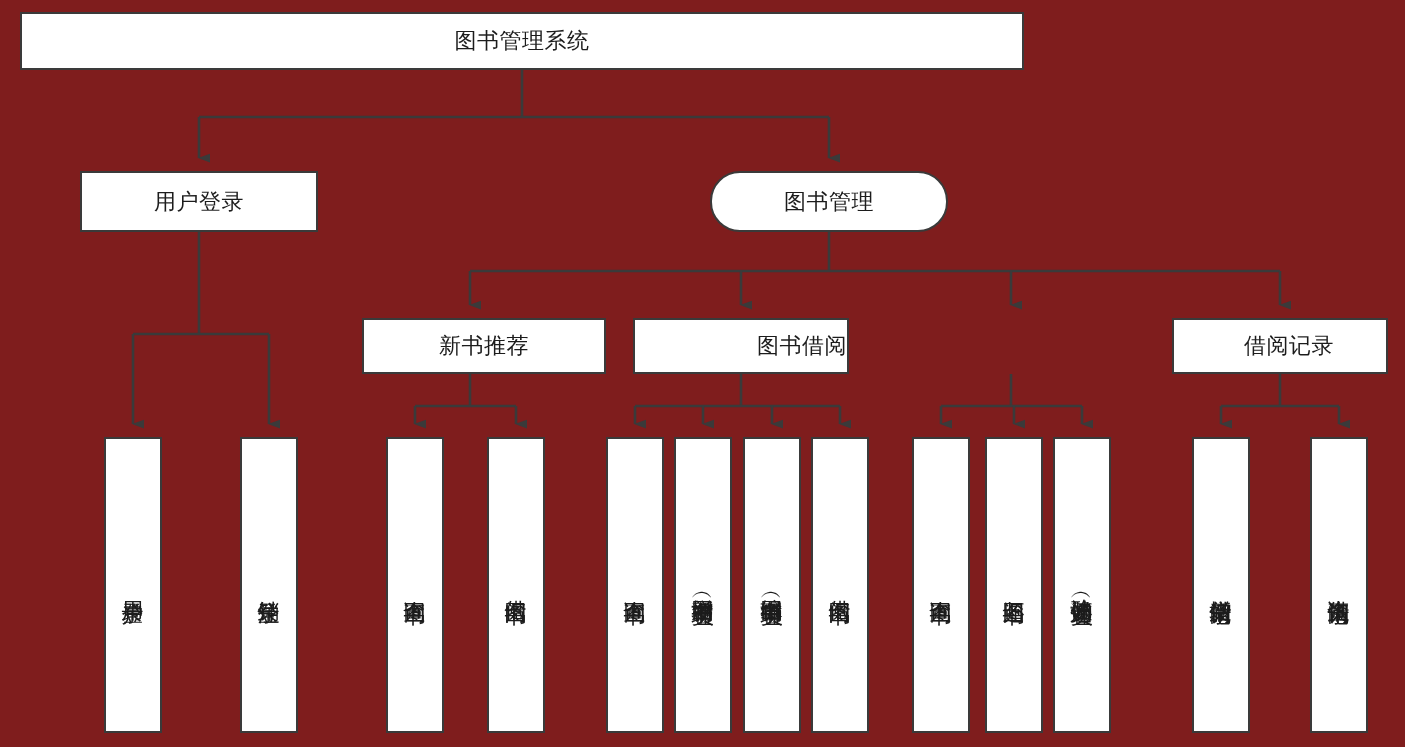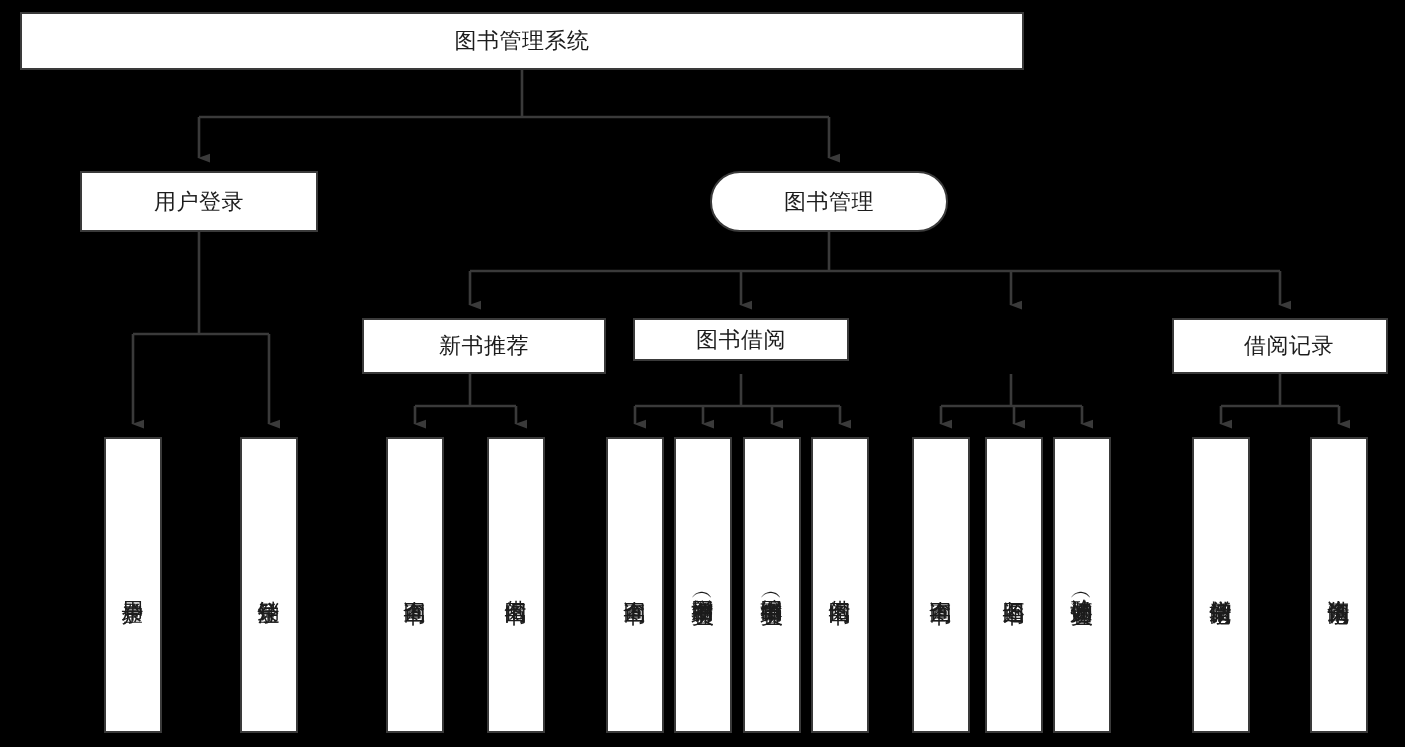--- a/index.html
+++ b/index.html
@@ -8,21 +8,21 @@
     padding: 0;
     background: #ffffff;
   }
   body {
     font-family: "Liberation Sans", "DejaVu Sans", sans-serif;
   }
   #diagram-root {
     position: relative;
     width: 1405px;
     height: 747px;
-    background: #000000;
+    background: #7f1d1d;
     overflow: hidden;
   }
   #diagram-svg {
     position: absolute;
     left: 0;
     top: 0;
     width: 1405px;
     height: 747px;
   }
   .node {
@@ -136,21 +136,21 @@
   <div class="node node-h" id="node-user-login" style="left: 80px; top: 171px; width: 238px; height: 61px;">
     <span class="label">用户登录</span>
   </div>
   <div class="node node-h" id="node-book-manage" style="left: 710px; top: 171px; width: 238px; height: 61px; border-radius: 30px;">
     <span class="label">图书管理</span>
   </div>
 
   <div class="node node-h" id="node-new-book-recommend" style="left: 362px; top: 318px; width: 244px; height: 56px;">
     <span class="label">新书推荐</span>
   </div>
-  <div class="node node-h" id="node-book-borrow" style="left: 633px; top: 318px; width: 216px; height: 43px;">
+  <div class="node node-h" id="node-book-borrow" style="left: 633px; top: 318px; width: 216px; height: 56px; justify-content: flex-end;">
     <span class="label">图书借阅</span>
   </div>
   <div class="node node-h" id="node-borrow-record" style="left: 1172px; top: 318px; width: 216px; height: 56px; padding-left: 18px;">
     <span class="label">借阅记录</span>
   </div>
 
   <div class="node node-v" id="node-leaf-user-login" style="left: 104px; top: 437px; width: 58px; height: 296px;">
     <span class="label">用户登录</span>
   </div>
   <div class="node node-v" id="node-leaf-logout" style="left: 240px; top: 437px; width: 58px; height: 296px;">

